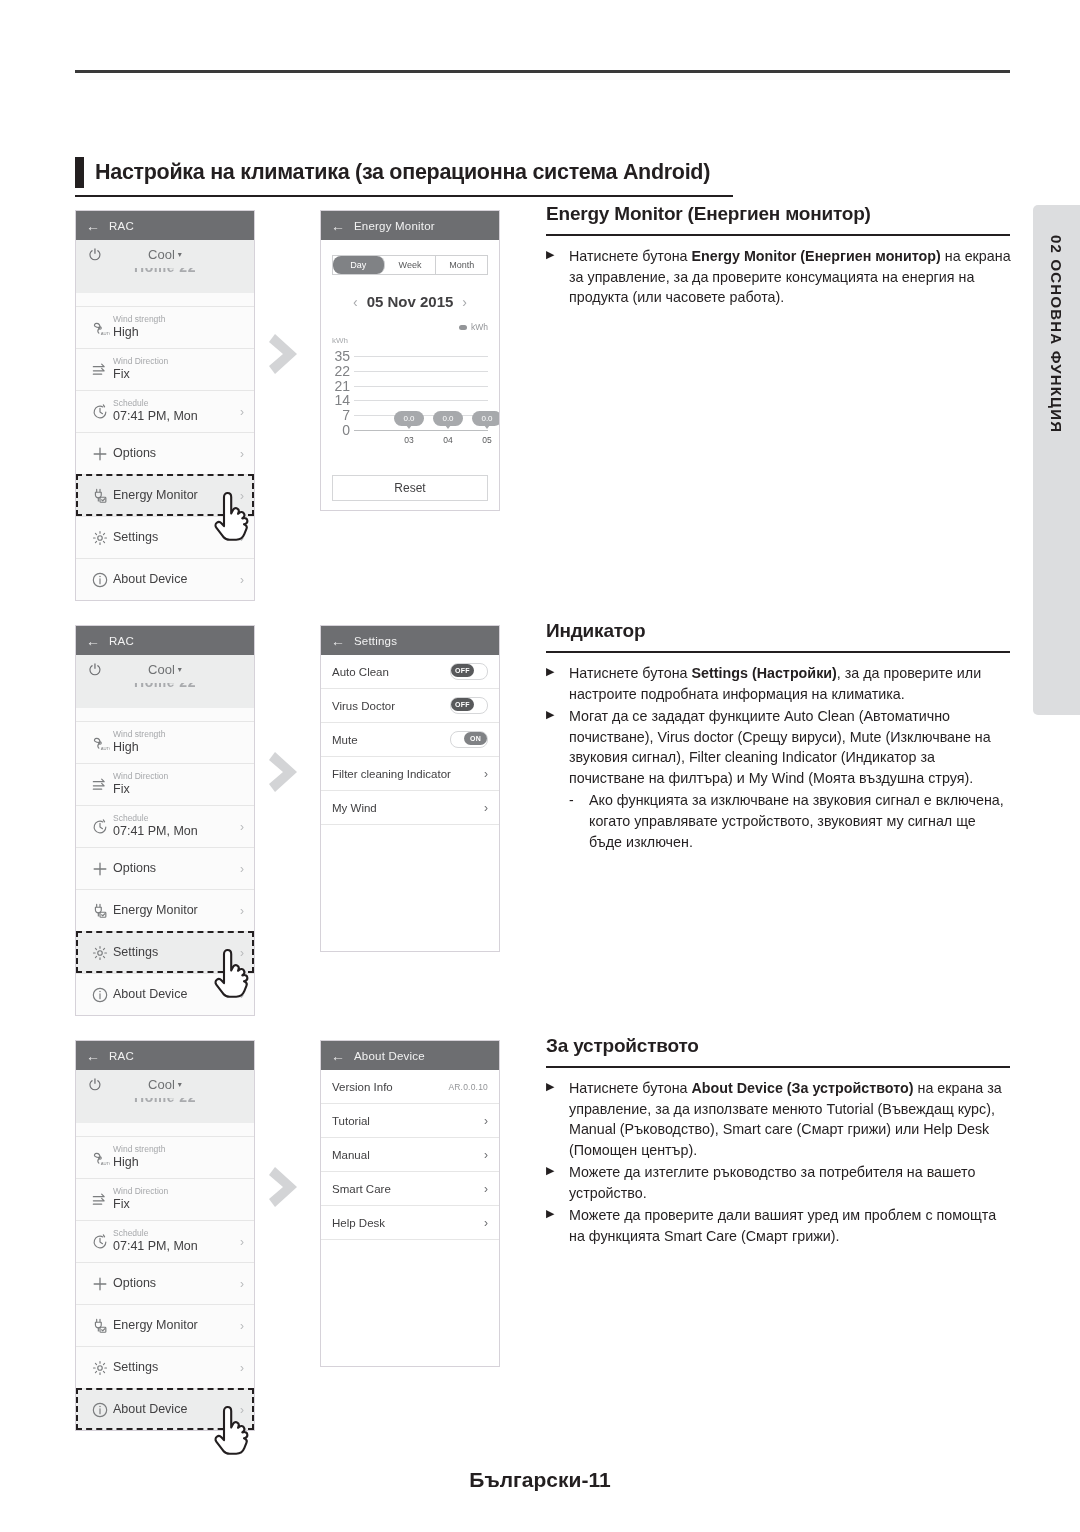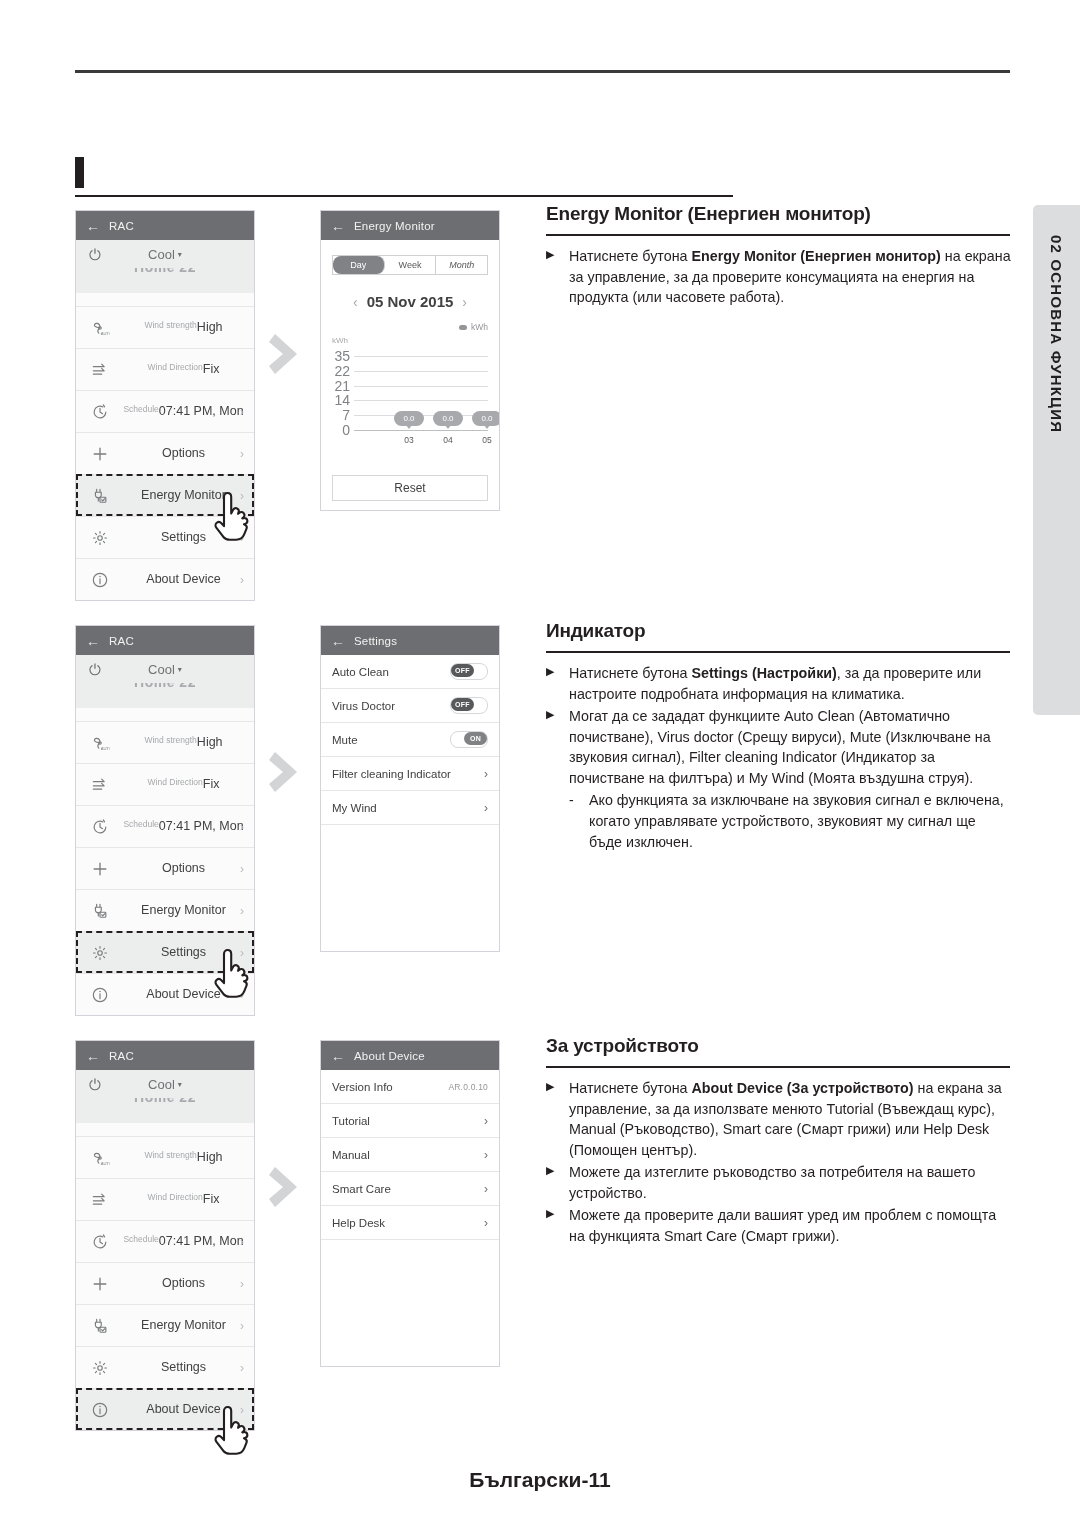--- a/index.html
+++ b/index.html
@@ -103,21 +103,21 @@
     position:relative;height:42px;
     border-top:1px solid #e6e6e6;
     background:#fbfbfb;
     display:flex;align-items:center;
     padding-left:11px;box-sizing:border-box;
   }
   .rac-ico{
     width:26px;flex:0 0 26px;display:flex;align-items:center;justify-content:center;
     color:#6f7173;
   }
-  .rac-txt{flex:1;display:flex;flex-direction:row;justify-content:center;line-height:1.05;}
+  .rac-txt{flex:1;display:flex;flex-direction:column;justify-content:center;line-height:1.05;}
   .rac-sub{font-size:8.5px;color:#a6a8ab;margin-bottom:2px;}
   .rac-val{font-size:12.5px;color:#414042;font-weight:normal;}
   .rac-single{font-size:12.5px;color:#414042;}
   .rac-chev{
     position:absolute;right:10px;top:50%;transform:translateY(-50%);
     font-size:12px;color:#b8babc;
   }
   .rac-row.selected{
     outline:2px dashed #231f20;outline-offset:-2px;
     background:#eceded;z-index:3;
@@ -138,21 +138,21 @@
   
   .em-body{padding:11px 11px 9px 11px;background:#fff;}
   .seg{
     display:flex;width:100%;height:20px;margin:4px 0 0 0;
     border:1px solid #cfd0d2;box-sizing:border-box;
   }
   .seg div{
     flex:1;display:flex;align-items:center;justify-content:center;
     font-size:9px;color:#58595b;border-right:1px solid #cfd0d2;
   }
-  .seg div:last-child{border-right:none;font-style:italic;}
+  .seg div:last-child{border-right:none;}
   .seg div.on{background:#808285;color:#fff;border-radius:8px;}
   .em-date{
     display:flex;align-items:center;justify-content:center;gap:9px;
     margin-top:18px;font-size:15px;font-weight:bold;color:#414042;
   }
   .em-date .nav{font-size:14px;font-weight:normal;color:#a7a9ac;}
   .em-legend{
     display:flex;align-items:center;justify-content:flex-end;gap:4px;
     margin-top:12px;font-size:8.5px;color:#939598;
   }
@@ -241,20 +241,21 @@
   <div class="top-rule"></div>
 
   <div class="side-bar-gray"></div>
   <div class="side-bar-black"></div>
   <div class="side-tab">
     <div class="side-tab-text">02  ОСНОВНА ФУНКЦИЯ</div>
   </div>
 
   <div class="chapter-head">
     <div class="chapter-bar"></div>
+    <div class="chapter-title">Настройка на климатика (за операционна система Android)</div>
   </div>
   <div class="chapter-underline"></div>
 
   <div class="phone" id="rac1" style="left:75px;top:210px;">
       <div class="phone-bar">
           <span class="back">←</span>
           <span class="title">RAC</span>
         </div>
       <div class="rac-top">
           <span class="rac-power">⏻</span>

